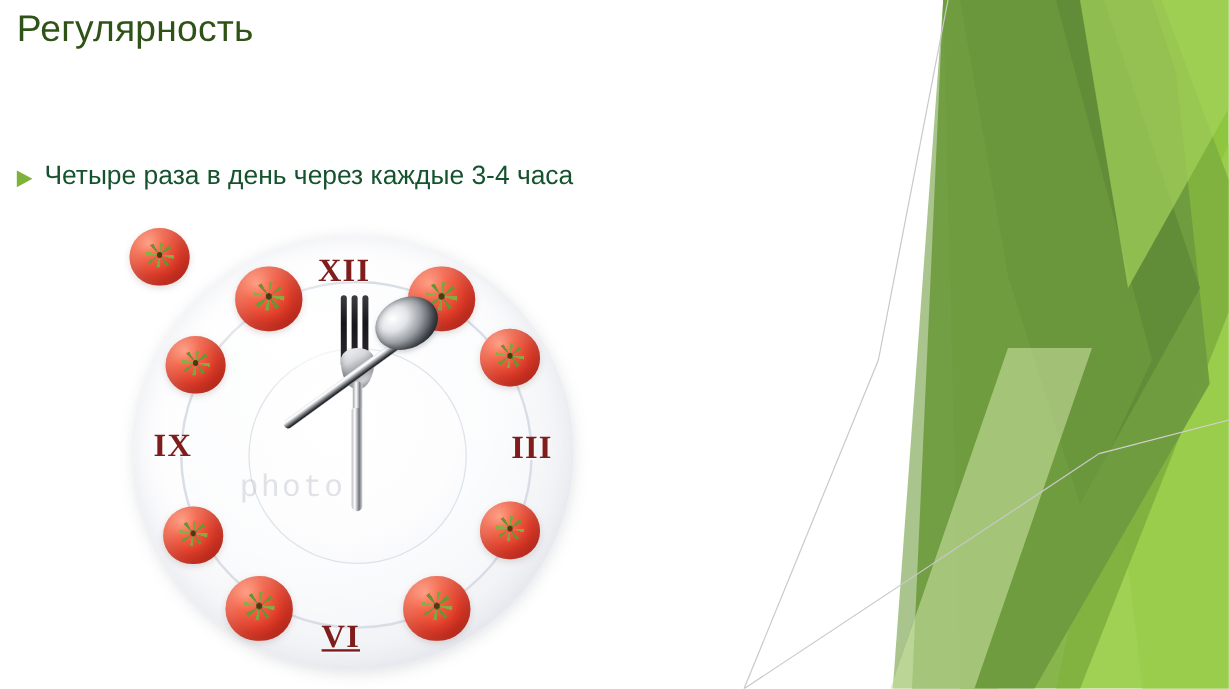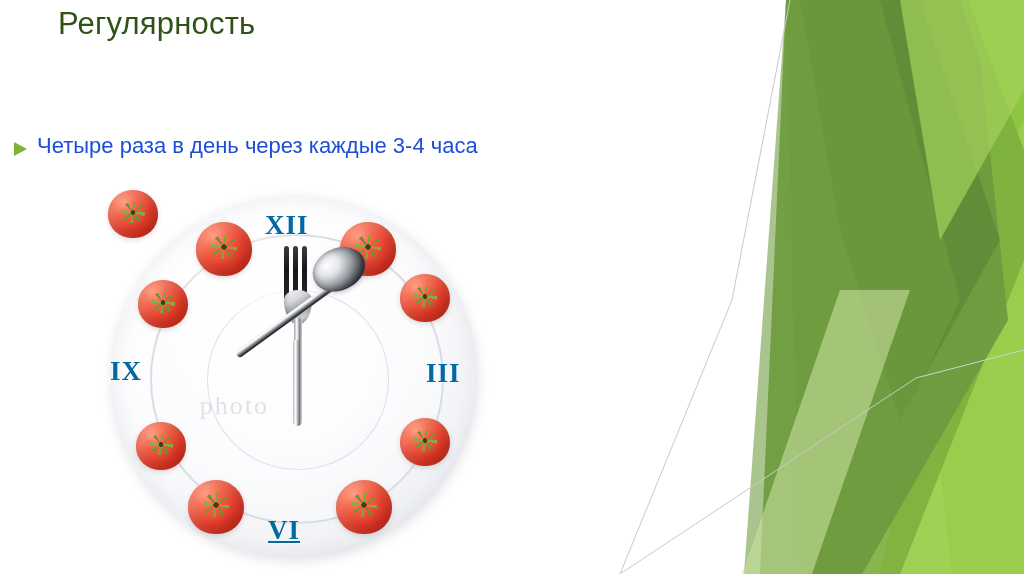--- a/index.html
+++ b/index.html
@@ -28,21 +28,20 @@
   
   #title {
     position: absolute;
     left: 14px;
     top: 4px;
     font-size: 31px;
     line-height: 40px;
     color: #2f5317;
     letter-spacing: 0.2px;
     white-space: nowrap;
-    margin-left: 44px;
   }
 
   
   #bullet-row {
     position: absolute;
     left: 14px;
     top: 131px;
     display: flex;
     align-items: flex-start;
   }
@@ -52,21 +51,21 @@
     border-left: 13px solid #7fb239;
     border-top: 7.5px solid transparent;
     border-bottom: 7.5px solid transparent;
     margin-top: 11px;
     margin-right: 10px;
     flex: 0 0 auto;
   }
   #bullet-text {
     font-size: 22px;
     line-height: 30px;
-    color: #1d4ed8;
+    color: #14532d;
     white-space: nowrap;
   }
 
   
   #plate-figure {
     position: absolute;
     left: 108px;
     top: 190px;
     width: 376px;
     height: 376px;
@@ -149,21 +148,21 @@
     border-radius: 50%;
     filter: blur(0.4px);
   }
   .tomato.small { width: 50px; height: 48px; }
 
   
   .numeral {
     position: absolute;
     font-family: "Liberation Serif", serif;
     font-weight: bold;
-    color: #0369a1;
+    color: #7f1d1d;
     font-size: 27px;
     line-height: 27px;
     letter-spacing: 1px;
     text-shadow: 0 1px 1px rgba(255,255,255,0.9);
   }
 
   
   #fork {
     position: absolute;
     left: 173px;
@@ -238,21 +237,21 @@
     background:
       radial-gradient(ellipse at 34% 30%, #ffffff 0%, #e3e5e9 24%, #9ba0a6 48%, #45484d 70%, #15171a 88%, #8b8f95 100%);
     box-shadow: inset 0 0 6px rgba(20,22,25,0.5), 0 2px 4px rgba(110,115,125,0.35);
   }
   .plate-watermark {
     position: absolute;
     left: 24%;
     top: 54%;
     font-size: 26px;
     color: rgba(170,176,188,0.35);
-    font-family: Liberation Serif, serif;
+    font-family: Liberation Mono, monospace;
     letter-spacing: 2px;
     user-select: none;
   }
 </style>
 </head>
 <body>
 
 <div id="slide">
 
   <svg id="facets" viewBox="0 0 1024 574" preserveAspectRatio="none">
@@ -303,21 +302,21 @@
     <div class="tomato small" style="left: 292px; top: 84px;"></div>
     <div class="tomato small" style="left: 28px;  top: 232px;"></div>
     <div class="tomato small" style="left" :=""></div>
     <div class="tomato small" style="left: 292px; top: 228px;"></div>
     <div class="tomato" style="left: 80px;  top: 290px;"></div>
     <div class="tomato" style="left: 228px; top: 290px;"></div>
 
     <span class="numeral" style="left: 157px; top: 22px;">XII</span>
     <span class="numeral" style="left: 318px; top: 170px; font-family: Liberation Serif, serif;">III</span>
     <span class="numeral" style="left: 160px; top: 327px; text-decoration: underline;">VI</span>
-    <span class="numeral" style="left: 2px;  top: 168px;">IX</span>
+    <span class="numeral" style="left: 20px;  top: 168px;">IX</span>
 
     <div id="fork">
       <div class="fork-tine" style="left: 3px;"></div>
       <div class="fork-tine" style="left: 12px; height: 62px;"></div>
       <div class="fork-tine" style="left: 21px;"></div>
       <div class="fork-head"></div>
       <div class="fork-neck"></div>
       <div class="fork-handle"></div>
     </div>
 

